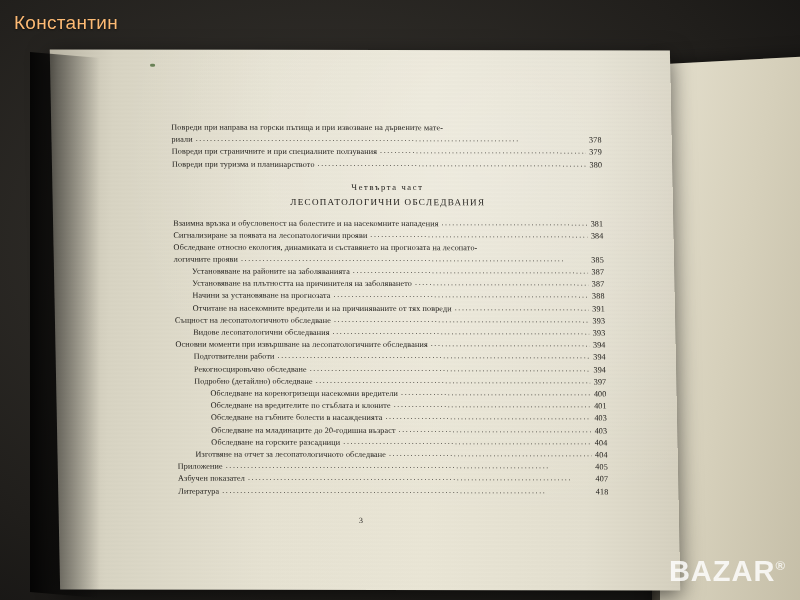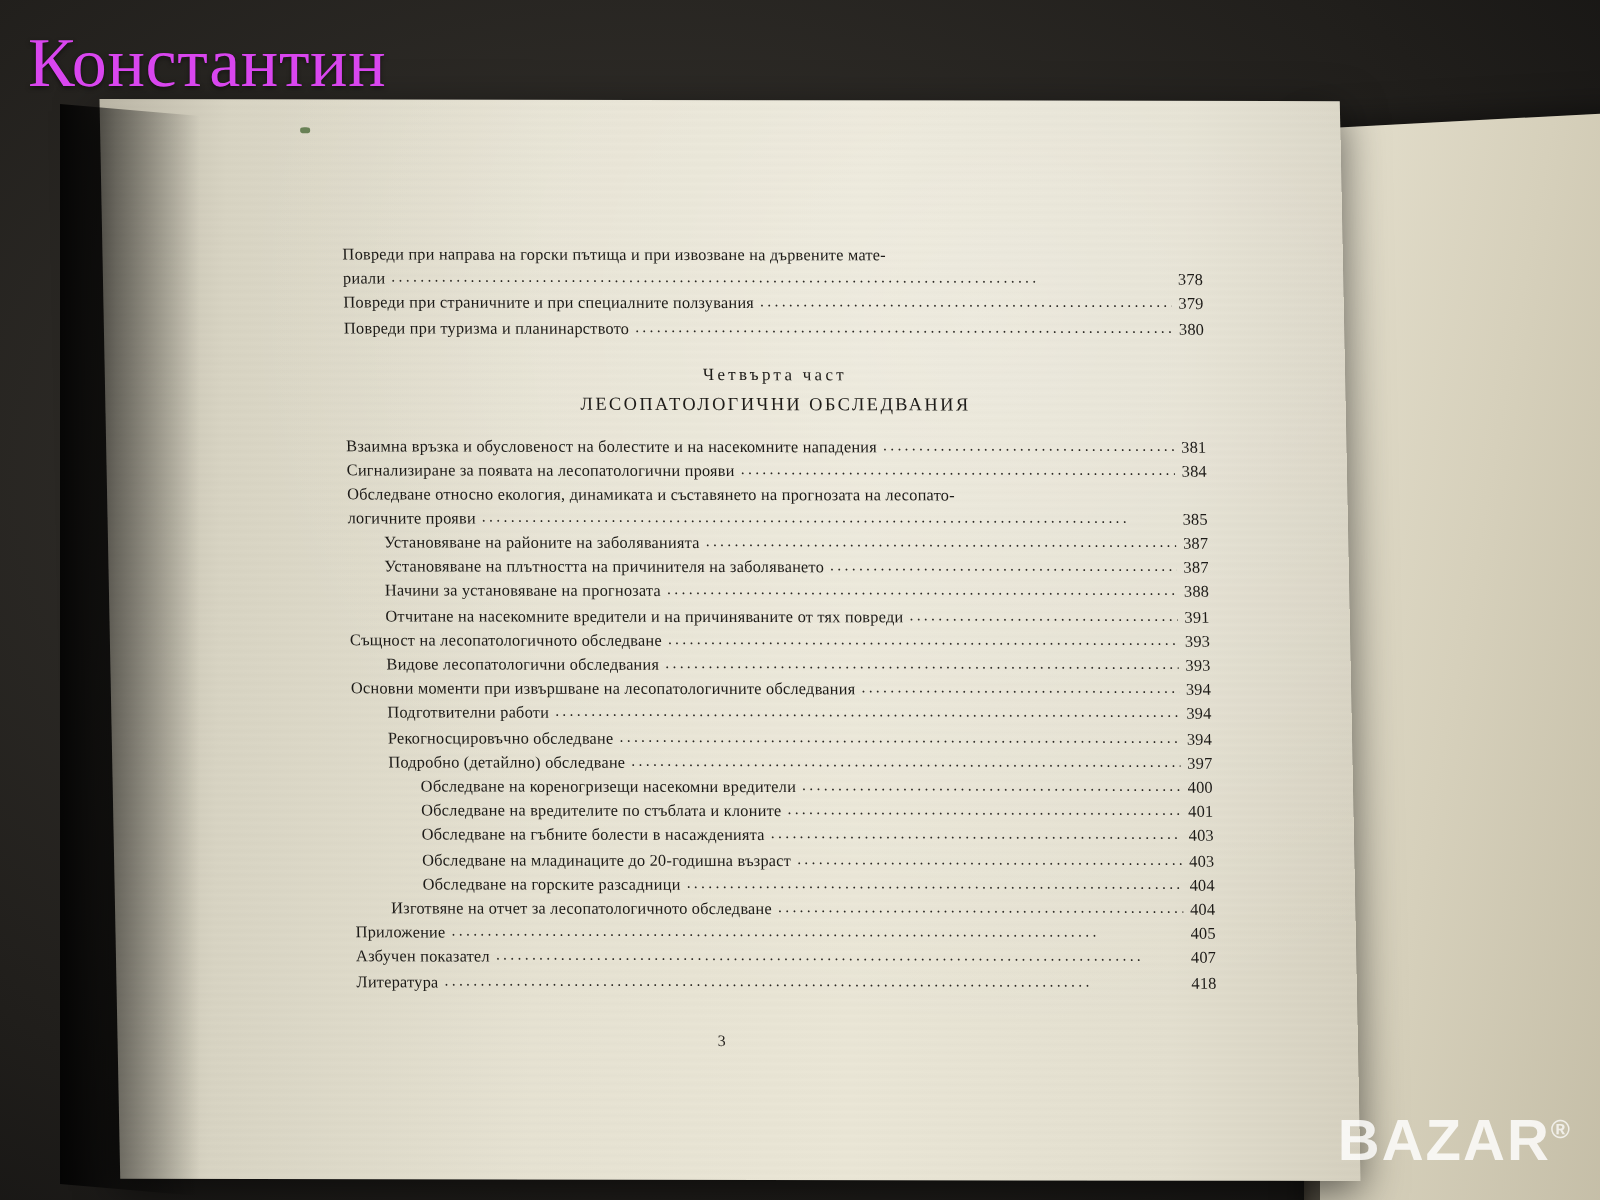--- a/index.html
+++ b/index.html
@@ -143,23 +143,23 @@
     top: 466px;
     font-size: 8px;
     color: #2b2824;
   }
 
   
   .wm-name {
     position: absolute;
     left: 14px;
     top: 12px;
-    font-family: Liberation Serif, serif;
-    font-size: 35px;
-    color: #d946ef;
+    font-family: Liberation Sans, sans-serif;
+    font-size: 19px;
+    color: #fdba74;
     letter-spacing: .3px;
     z-index: 20;
     text-shadow: 0 1px 2px rgba(0,0,0,.5);
   }
   .wm-bazar {
     position: absolute;
     right: 14px;
     bottom: 12px;
     font-family: "Liberation Sans", sans-serif;
     font-weight: bold;

